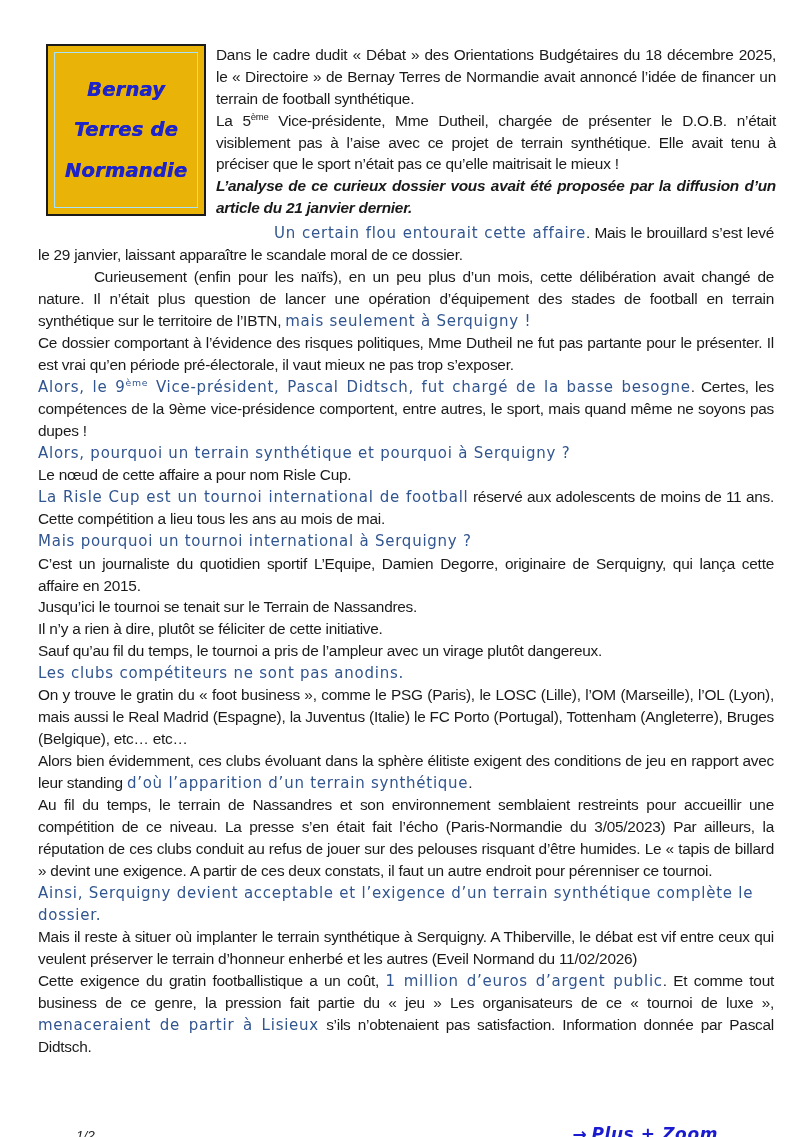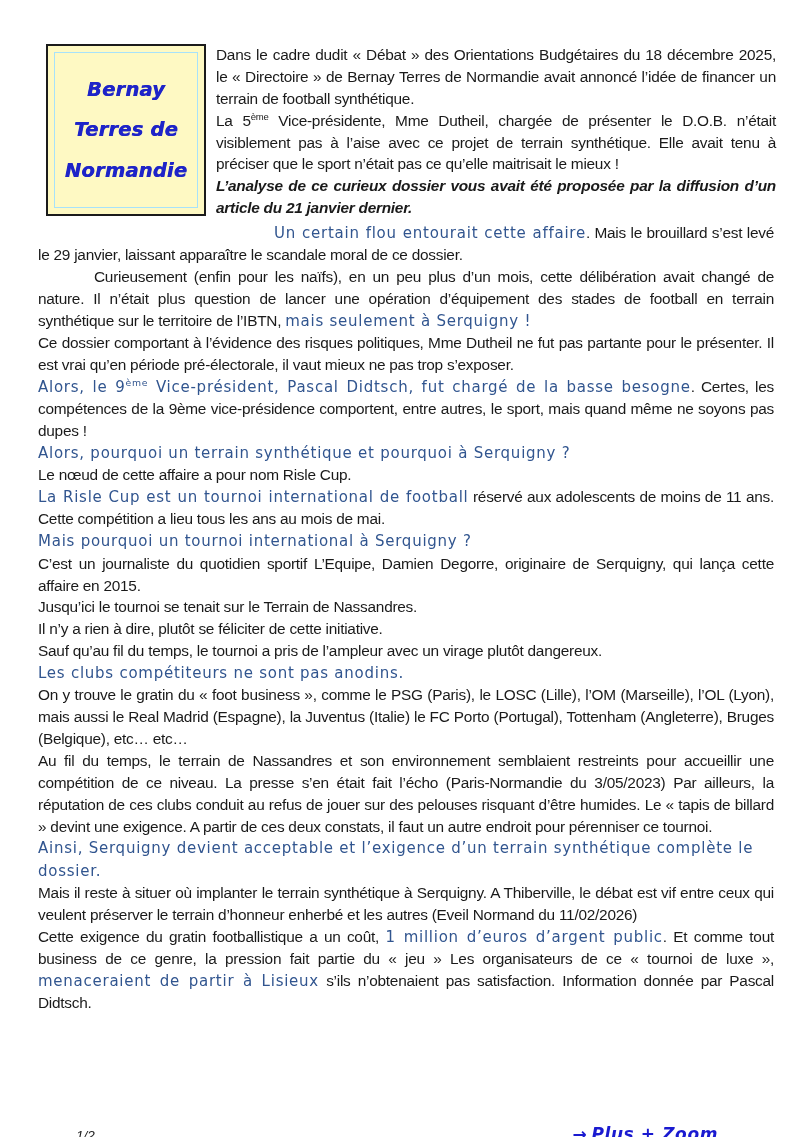--- a/index.html
+++ b/index.html
@@ -30,21 +30,21 @@
     top: 44px;
     width: 730px;
     display: flex;
     align-items: flex-start;
   }
 
   .logo-box {
     width: 160px;
     height: 172px;
     box-sizing: border-box;
-    background: #fef9c3;
+    background: #eab308;
     border: 2px solid #1b1b1b;
     flex: 0 0 auto;
     position: relative;
     display: flex;
     flex-direction: column;
     align-items: center;
     justify-content: center;
   }
   .logo-inner {
     position: absolute;
@@ -195,20 +195,21 @@
 
     <p class="body-txt">C’est un journaliste du quotidien sportif L’Equipe, Damien Degorre, originaire de Serquigny, qui lança cette affaire en 2015.</p>
     <p class="body-txt nojust">Jusqu’ici le tournoi se tenait sur le Terrain de Nassandres.</p>
     <p class="body-txt nojust">Il n’y a rien à dire, plutôt se féliciter de cette initiative.</p>
     <p class="body-txt nojust">Sauf qu’au fil du temps, le tournoi a pris de l’ampleur avec un virage plutôt dangereux.</p>
 
     <p class="body-txt nojust"><span class="blue">Les clubs compétiteurs ne sont pas anodins.</span></p>
 
     <p class="body-txt">On y trouve le gratin du « foot business », comme le PSG (Paris), le LOSC (Lille), l’OM (Marseille), l’OL (Lyon), mais aussi le Real Madrid (Espagne), la Juventus (Italie) le FC Porto (Portugal), Tottenham (Angleterre), Bruges (Belgique), etc… etc…</p>
 
+    <p class="body-txt"><span>Alors bien évidemment, ces clubs évoluant dans la sphère élitiste exigent des conditions de jeu en rapport avec leur standing </span><span class="blue">d’où l’apparition d’un terrain synthétique</span><span>.</span></p>
 
     <p class="body-txt">Au fil du temps, le terrain de Nassandres et son environnement semblaient restreints pour accueillir une compétition de ce niveau. La presse s’en était fait l’écho (Paris-Normandie du 3/05/2023) Par ailleurs, la réputation de ces clubs conduit au refus de jouer sur des pelouses risquant d’être humides. Le « tapis  de billard » devint une exigence. A partir de ces deux constats,  il faut un autre endroit pour pérenniser ce tournoi.</p>
 
     <p class="body-txt nojust"><span class="blue">Ainsi, Serquigny devient acceptable et l’exigence d’un terrain synthétique complète le dossier.</span></p>
 
     <p class="body-txt">Mais il reste à situer où implanter le terrain synthétique à Serquigny. A Thiberville, le débat est vif entre ceux qui veulent préserver le terrain d’honneur enherbé et les autres (Eveil Normand du 11/02/2026)</p>
 
     <p class="body-txt"><span>Cette exigence du gratin footballistique a un coût, </span><span class="blue">1 million d’euros d’argent public</span><span>. Et comme tout business de ce genre, la pression fait partie du « jeu » Les organisateurs de ce « tournoi de luxe », </span><span class="blue">menaceraient de partir à Lisieux</span><span> s’ils n’obtenaient pas satisfaction. Information donnée par Pascal Didtsch.</span></p>
 
   </div>

